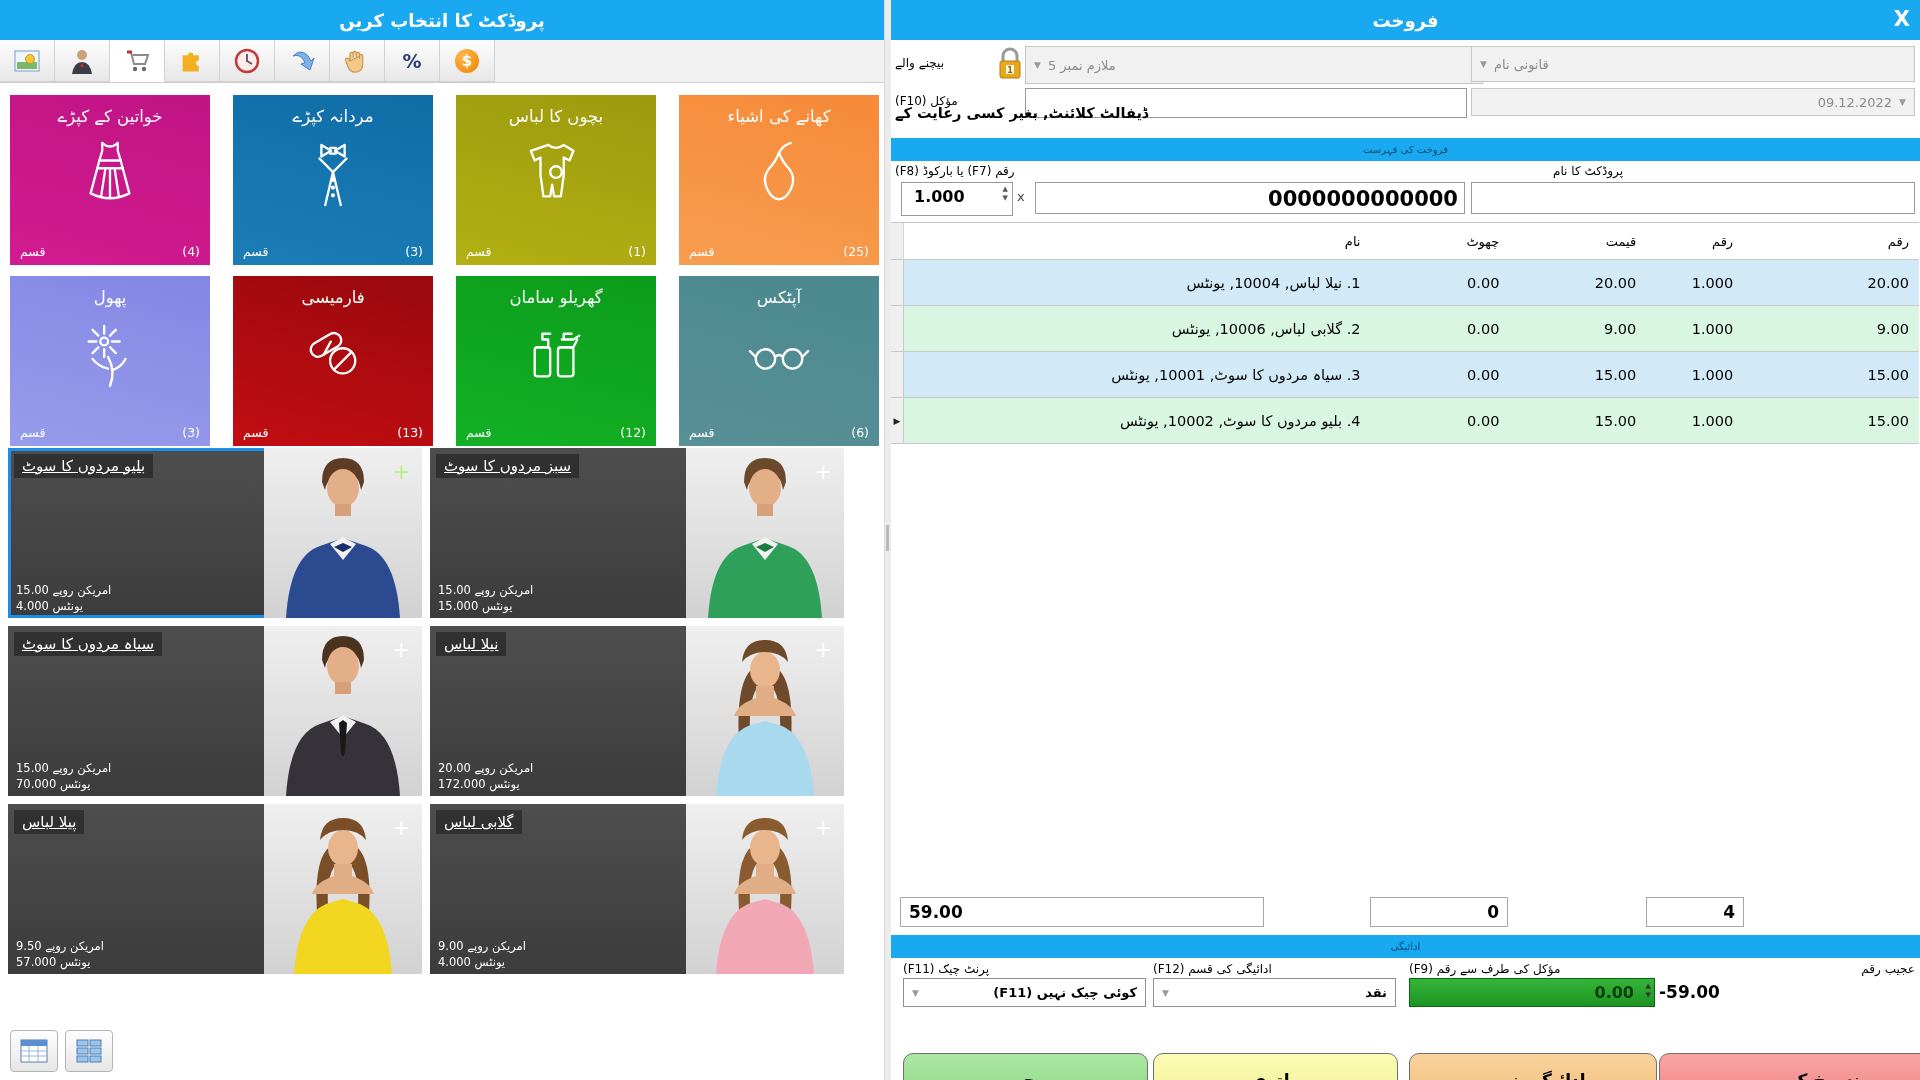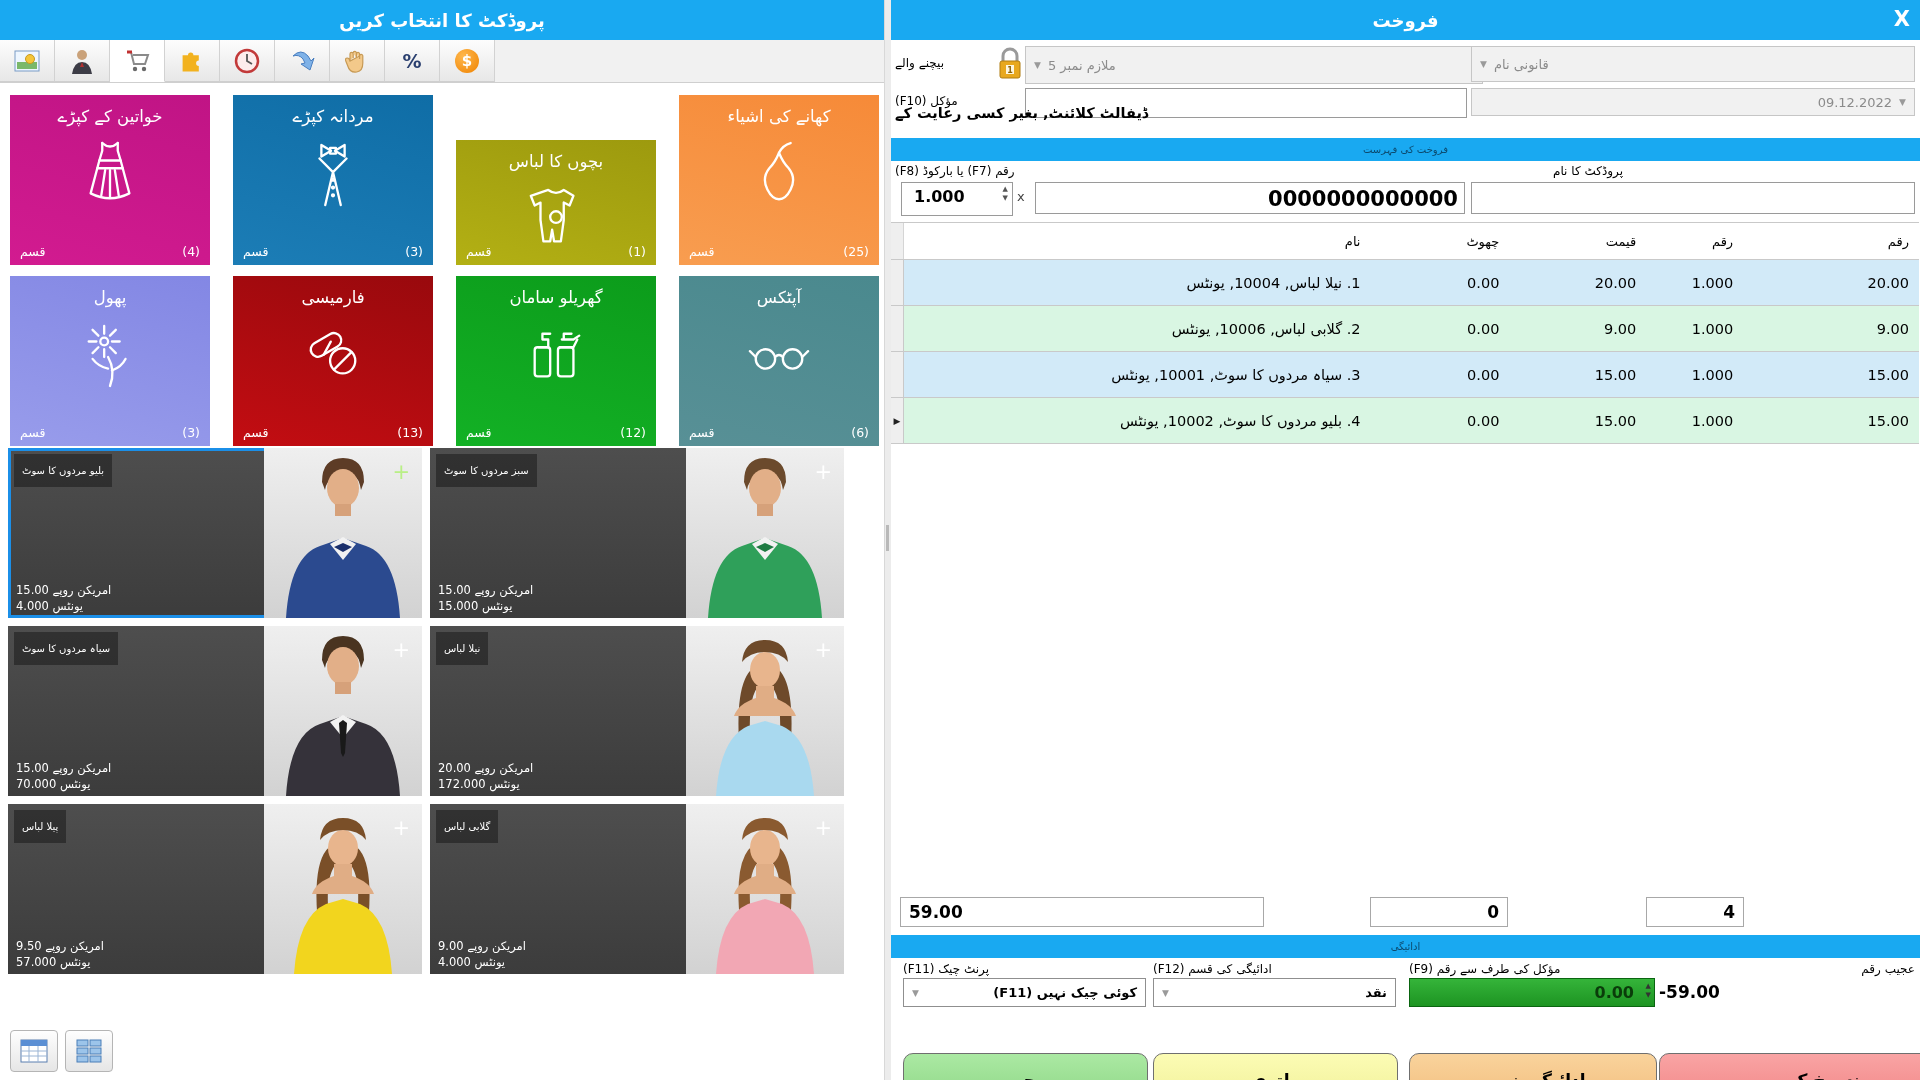--- a/index.html
+++ b/index.html
@@ -22,34 +22,34 @@
   #cat-grid{left:10px;top:95px;display:grid;grid-template-columns:repeat(4,200px);
             grid-auto-rows:170px;gap:11px 23px;}
   .cat{position:relative;color:#fff;overflow:hidden;}
   .ctitle{position:absolute;top:12px;left:0;right:0;text-align:center;font-size:16.5px;direction:rtl;}
   .cicon{position:absolute;top:44px;left:50%;transform:translateX(-50%);}
   .cfoot{position:absolute;bottom:6px;left:10px;right:10px;display:flex;
          justify-content:space-between;font-size:12.5px;}
   .cicon svg{stroke:#fff;fill:none;stroke-width:2.4;stroke-linecap:round;stroke-linejoin:round;}
   .c1{background:linear-gradient(195deg,#c01485,#d21b90);}
   .c2{background:linear-gradient(195deg,#0f6da6,#1c7db6);}
-  .c3{background:linear-gradient(195deg,#9d9a0e,#b3b014);margin-top:45px;}
+  .c3{background:linear-gradient(195deg,#9d9a0e,#b3b014);}
   .c4{background:linear-gradient(195deg,#f68a38,#f89d50);}
   .c5{background:linear-gradient(195deg,#8387e4,#989ceb);}
   .c6{background:linear-gradient(195deg,#99090d,#c30d12);}
   .c7{background:linear-gradient(195deg,#0c9c1b,#13b125);}
   .c8{background:linear-gradient(195deg,#4a898e,#589096);}
   
   #prod-grid{left:8px;top:448px;display:grid;grid-template-columns:414px 414px;
              grid-auto-rows:170px;gap:8px;}
   .prod{position:relative;background:linear-gradient(#4e4e4e,#3c3c3c);overflow:hidden;color:#fff;}
   .prod.selected{outline:3px solid #1b8fe8;outline-offset:-3px;}
   .pphoto{position:absolute;right:0;top:0;width:158px;height:170px;}
   .ptitle{position:absolute;left:6px;top:6px;max-width:245px;background:rgba(15,15,15,.45);
-          padding:11px 8px;font-size:10px;direction:rtl;white-space:nowrap;}
+          padding:3px 8px;font-size:15px;direction:rtl;white-space:nowrap;text-decoration:underline;}
   .pplus{position:absolute;right:12px;top:14px;font-size:21px;color:#fff;line-height:1;}
   .prod.selected .pplus{color:#b9ef86;}
   .pline1{position:absolute;left:8px;bottom:21px;font-size:11.5px;direction:rtl;}
   .pline2{position:absolute;left:8px;bottom:5px;font-size:11.5px;direction:rtl;}
   #view-btns{left:10px;top:1030px;display:flex;gap:7px;}
   .vbtn{width:46px;height:40px;border:1px solid #b5b5b5;border-radius:4px;
         background:linear-gradient(#fefefe,#e6e6e6);display:flex;align-items:center;justify-content:center;}
   
   #divider{left:884px;top:0;width:7px;height:1080px;background:#ececec;
            border-left:1px solid #d8d8d8;border-right:1px solid #d8d8d8;}

